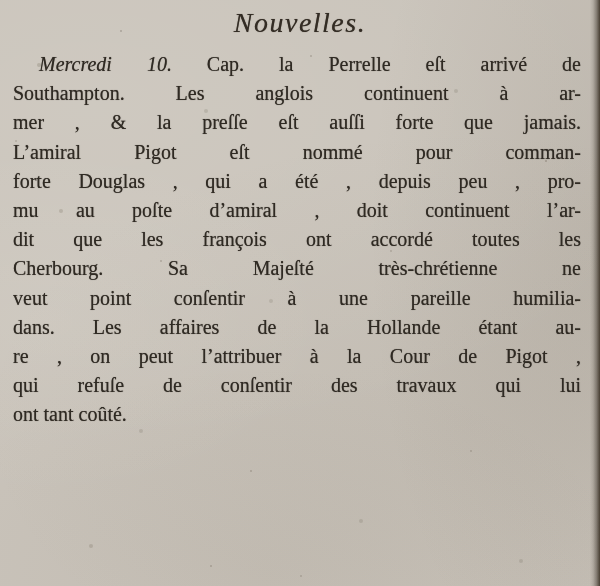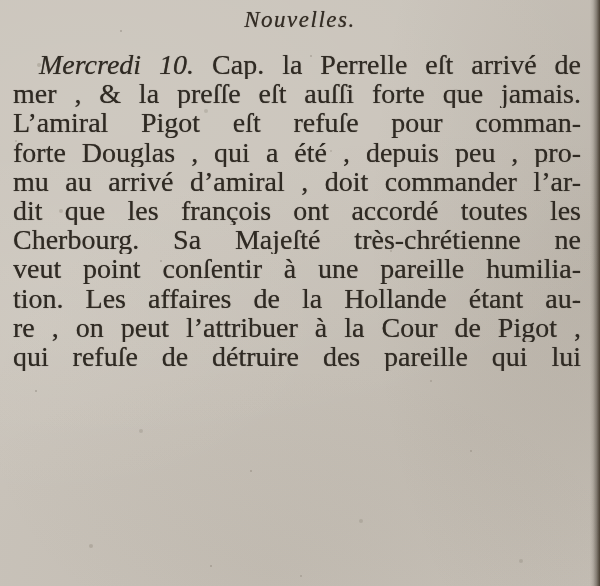--- a/index.html
+++ b/index.html
@@ -69,31 +69,31 @@
       rgba(58, 50, 40, 0.45) 65%,
       #463d31 100%);
   }
   .page-title {
     position: absolute;
     top: 7px;
     left: 0;
     width: 100%;
     text-align: center;
     font-style: italic;
-    font-size: 23px;
+    font-size: 28px;
     letter-spacing: 1.5px;
     color: #332c24;
     text-shadow: 0 0 0.8px rgba(51, 44, 36, 0.75);
   }
   .article {
     position: absolute;
     top: 50px;
     left: 13px;
     right: 19px;
-    font-size: 28px;
+    font-size: 20px;
     line-height: 29.2px;
     color: #2f2a23;
     text-shadow: 0 0 0.8px rgba(47, 42, 35, 0.70);
   }
   .line {
     text-align: justify;
     text-align-last: justify;
     height: 29.2px;
     overflow: hidden;
   }
@@ -111,27 +111,29 @@
 <body>
 
 <div class="scan">
 
   <div class="speckles"></div>
 
   <div class="page-title">Nouvelles.</div>
 
   <div class="article">
     <div class="line first"><span class="dateline">Mercredi 10.</span> <span>Cap. la Perrelle eſt arrivé de</span></div>
+    <div class="line">Southampton. Les anglois continuent à ar-</div>
     <div class="line">mer , &amp; la preſſe eſt auſſi forte que jamais.</div>
-    <div class="line">L’amiral Pigot eſt refuſe pour comman-</div>
+    <div class="line">L’amiral Pigot eſt nommé pour comman-</div>
     <div class="line">forte Douglas , qui a été , depuis peu , pro-</div>
-    <div class="line">mu au arrivé d’amiral , doit commander l’ar-</div>
+    <div class="line">mu au poſte d’amiral , doit continuent l’ar-</div>
     <div class="line">dit que les françois ont accordé toutes les</div>
     <div class="line">Cherbourg. Sa Majeſté très-chrétienne ne</div>
     <div class="line">veut point conſentir à une pareille humilia-</div>
-    <div class="line">tion. Les affaires de la Hollande étant au-</div>
+    <div class="line">dans. Les affaires de la Hollande étant au-</div>
     <div class="line">re , on peut l’attribuer à la Cour de Pigot ,</div>
-    <div class="line">qui refuſe de détruire des pareille qui lui</div>
+    <div class="line">qui refuſe de conſentir des travaux qui lui</div>
+    <div class="line last">ont tant coûté.</div>
   </div>
 
   <div class="edge-right"></div>
 
 </div>
 
 </body></html>

